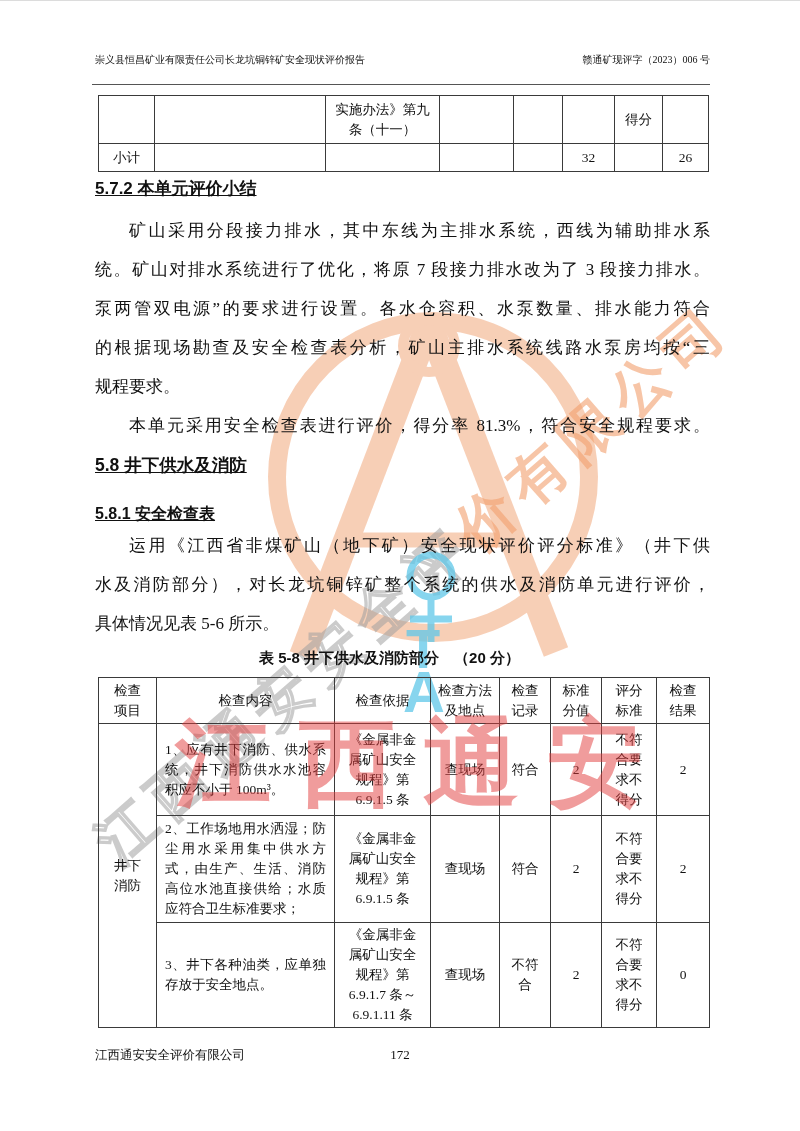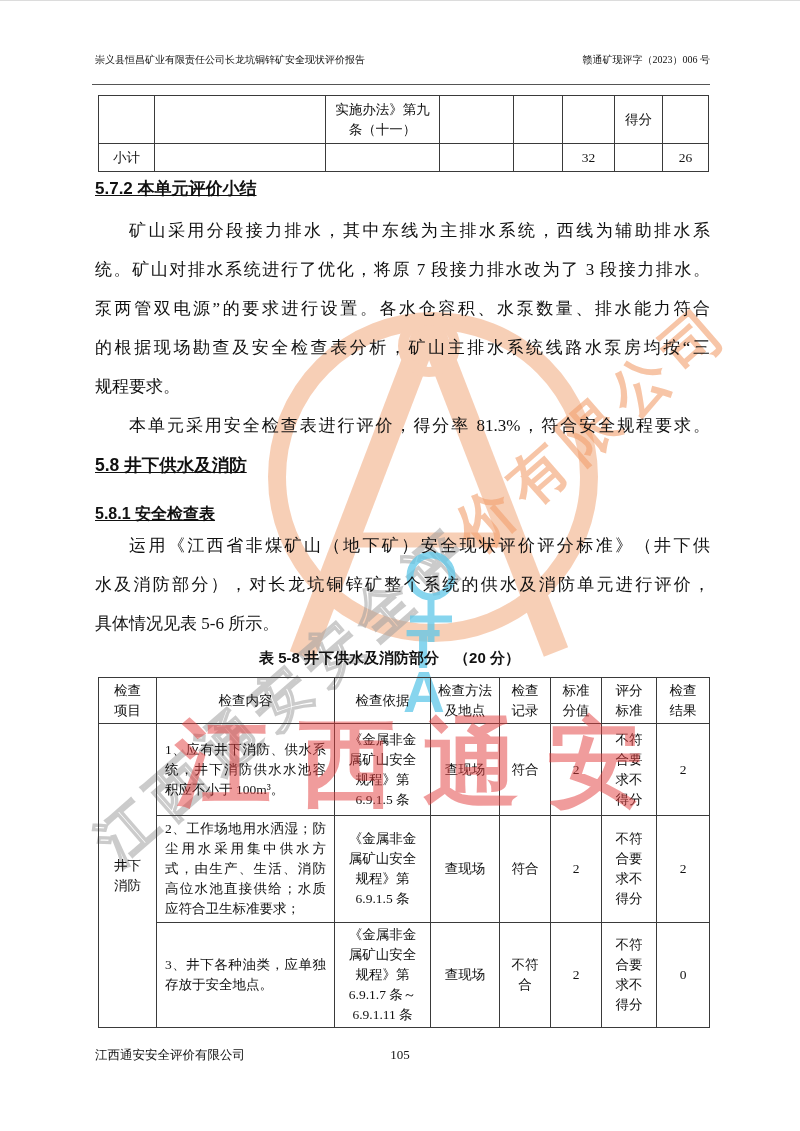--- a/index.html
+++ b/index.html
@@ -200,17 +200,17 @@
       <td class="c-method">查现场</td>
       <td class="c-mid">不符合</td>
       <td class="c-mid">2</td>
       <td class="c-criteria">不符合要求不得分</td>
       <td class="c-mid">0</td>
     </tr>
   </tbody>
     </table>
 
   <div id="footer" class="abs">
-    <span class="fp">105</span>
+    <span class="fp">172</span>
     <span class="fc">江西通安安全评价有限公司</span>
   </div>
 
 </div>
 
 </body></html>

